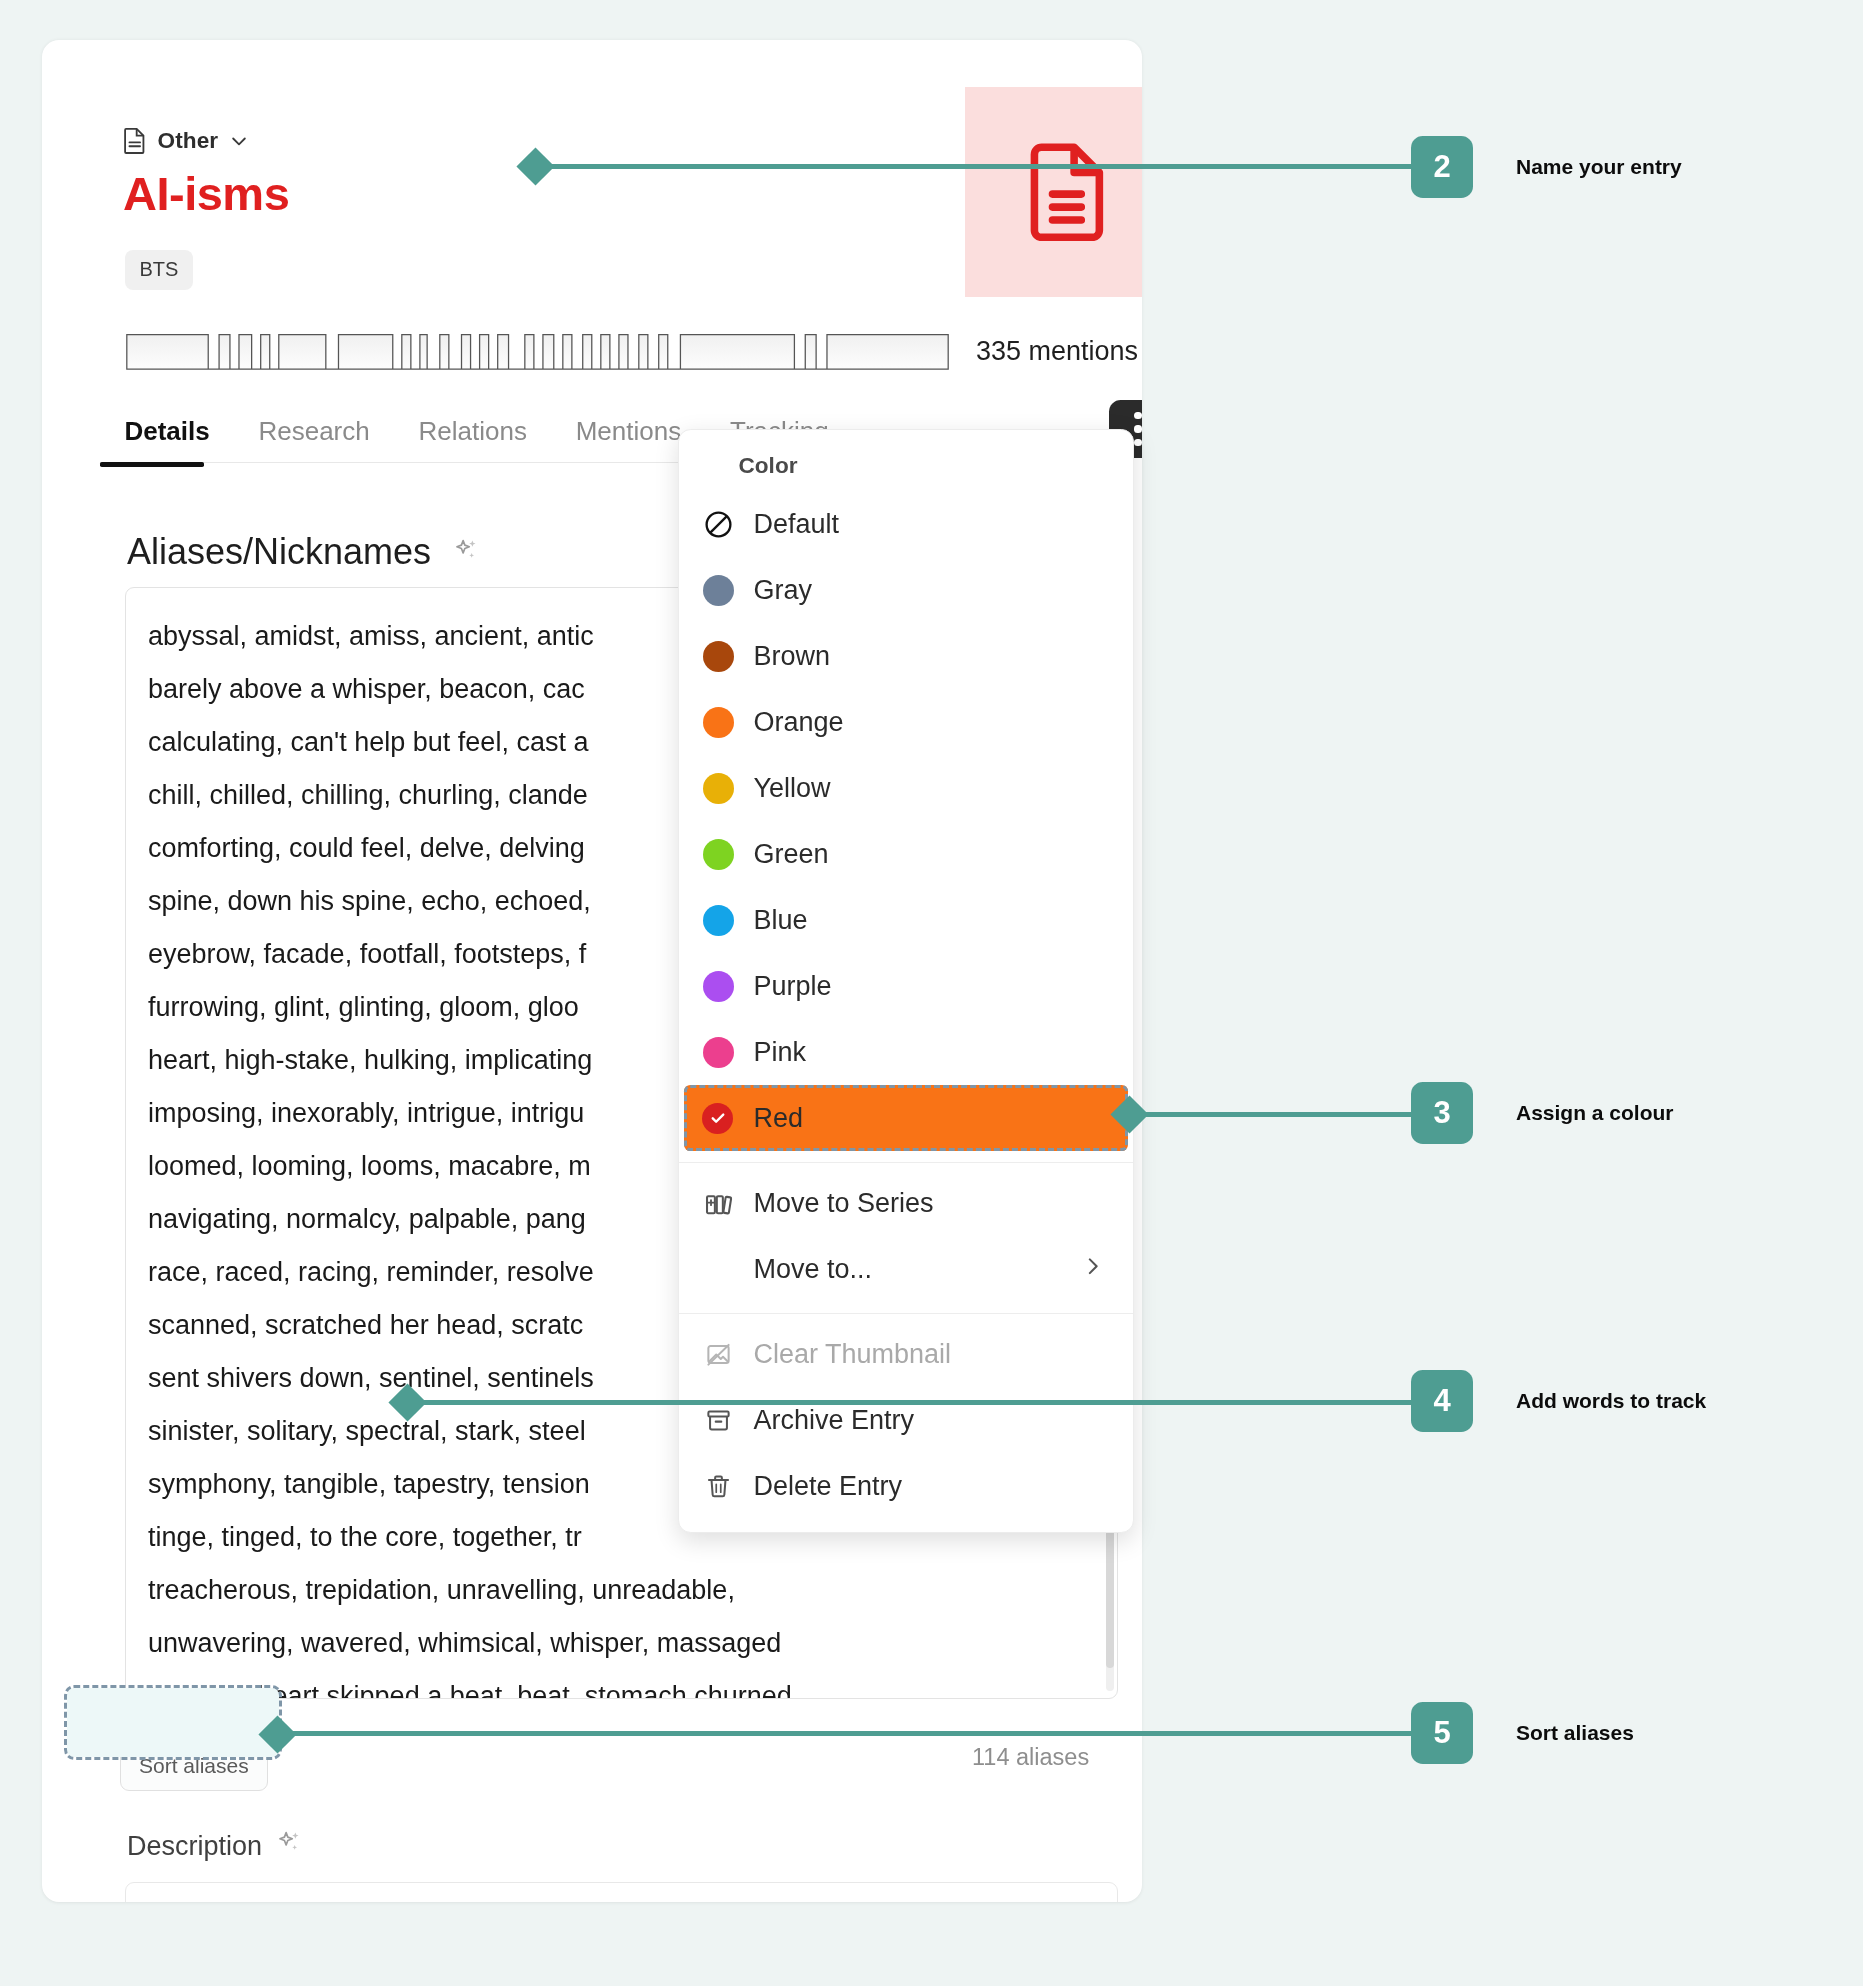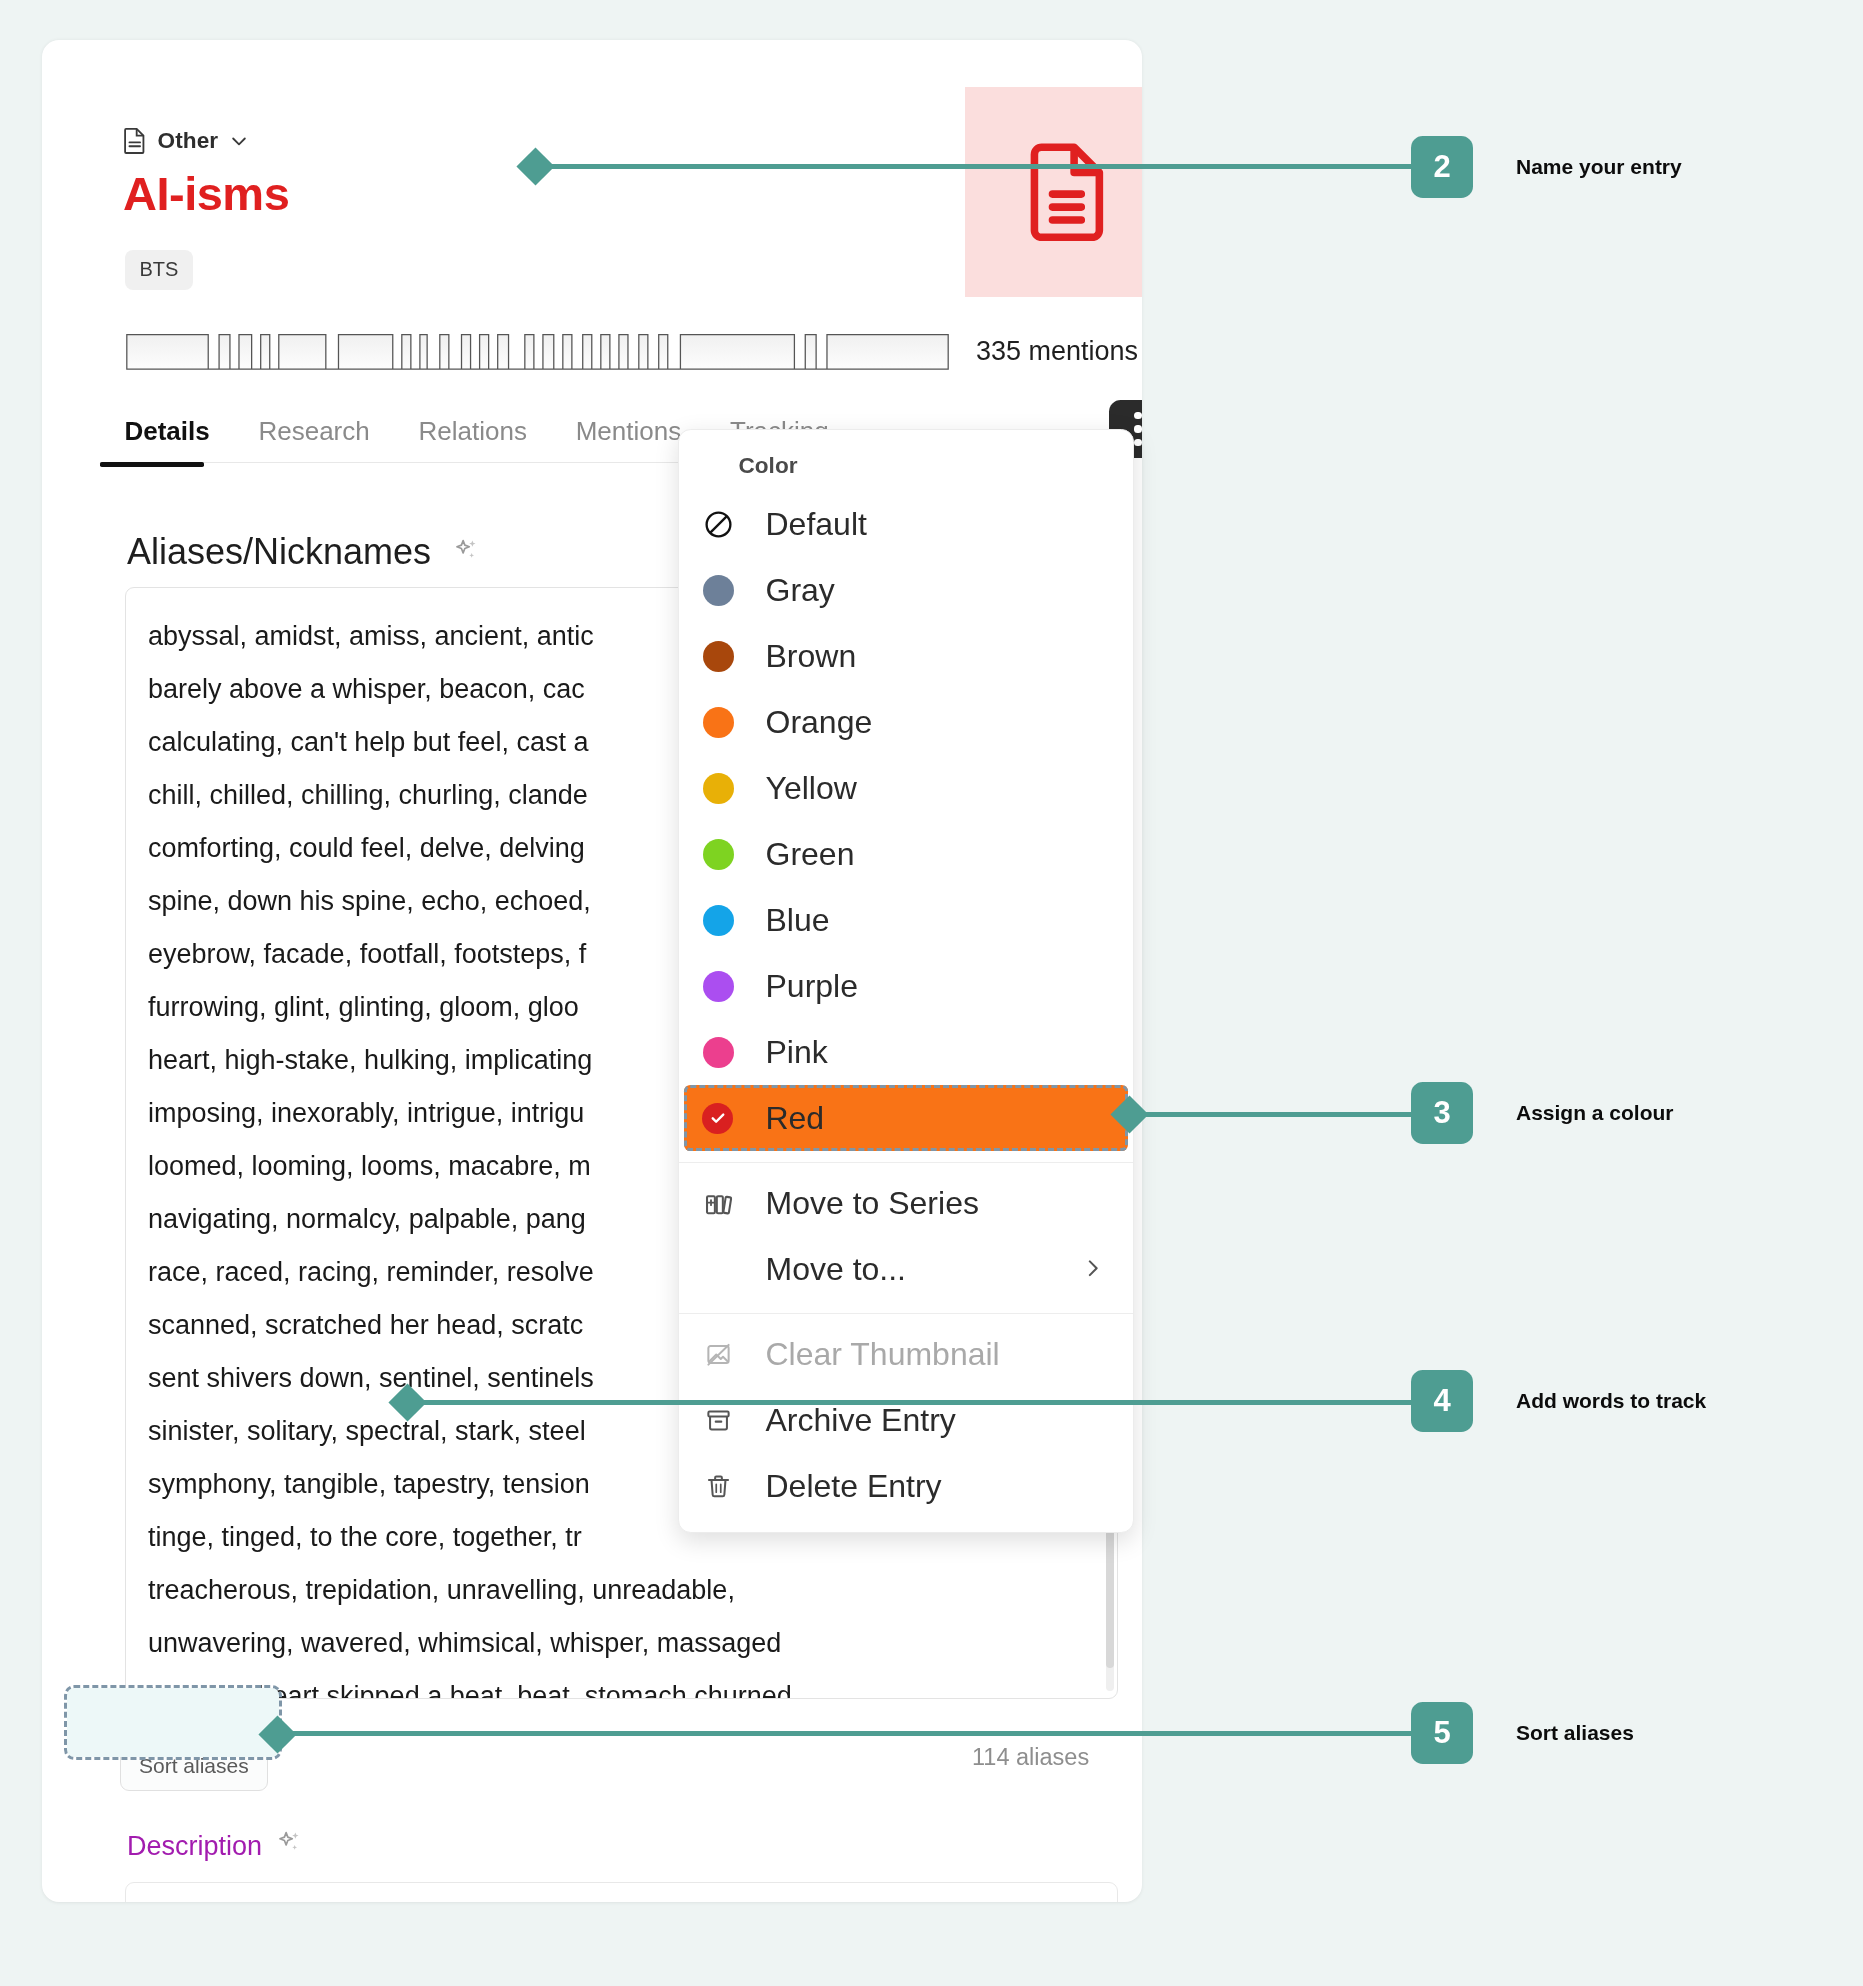--- a/index.html
+++ b/index.html
@@ -130,21 +130,21 @@
     font-size: 21px; color: #5a5a5a; cursor: pointer;
   }
   #alias-count {
     position: absolute; left: 930px; top: 1704px;
     font-size: 23.5px; color: #8e8e8e;
   }
 
   
   #description-label {
     position: absolute; left: 85px; top: 1789px;
-    font-size: 27px; color: #a21caf;
+    font-size: 27px; color: #404040;
     display: flex; align-items: center; gap: 14px;
   }
   #description-box {
     position: absolute; left: 83px; top: 1842px;
     width: 993px; height: 89px;
     border: 0.9px solid #e8e8e8; border-radius: 9px; background: #fff;
     padding: 22px 25px;
   }
 
   
@@ -157,23 +157,23 @@
     box-shadow: 0 7.2px 25px rgba(0,0,0,.13);
     padding: 14.5px 0 12.7px 0;
     overflow: visible;
   }
   #menu-heading {
     font-size: 22.6px; font-weight: 600; color: #4a4a4a;
     padding: 8.1px 23.5px 12.7px 23.5px;
     margin-left: 36px;
   }
   .menu-row {
-    display: flex; align-items: center; gap: 32px;
+    display: flex; align-items: center; gap: 20px;
     padding: 9px 23.5px; height: 66px; cursor: pointer;
-    font-size: 32px; color: #2b2b2b;
+    font-size: 27px; color: #2b2b2b;
     position: relative;
   }
   .menu-row .swatch { width: 31px; height: 31px; border-radius: 50%; flex: 0 0 31px; }
   .menu-row.selected {
     background: #f97316;
     outline: 3.6px dashed #7f96a8;
     outline-offset: -3.6px;
     border-radius: 6.3px;
     margin: 0 5.4px;
     padding: 9px 18px;

